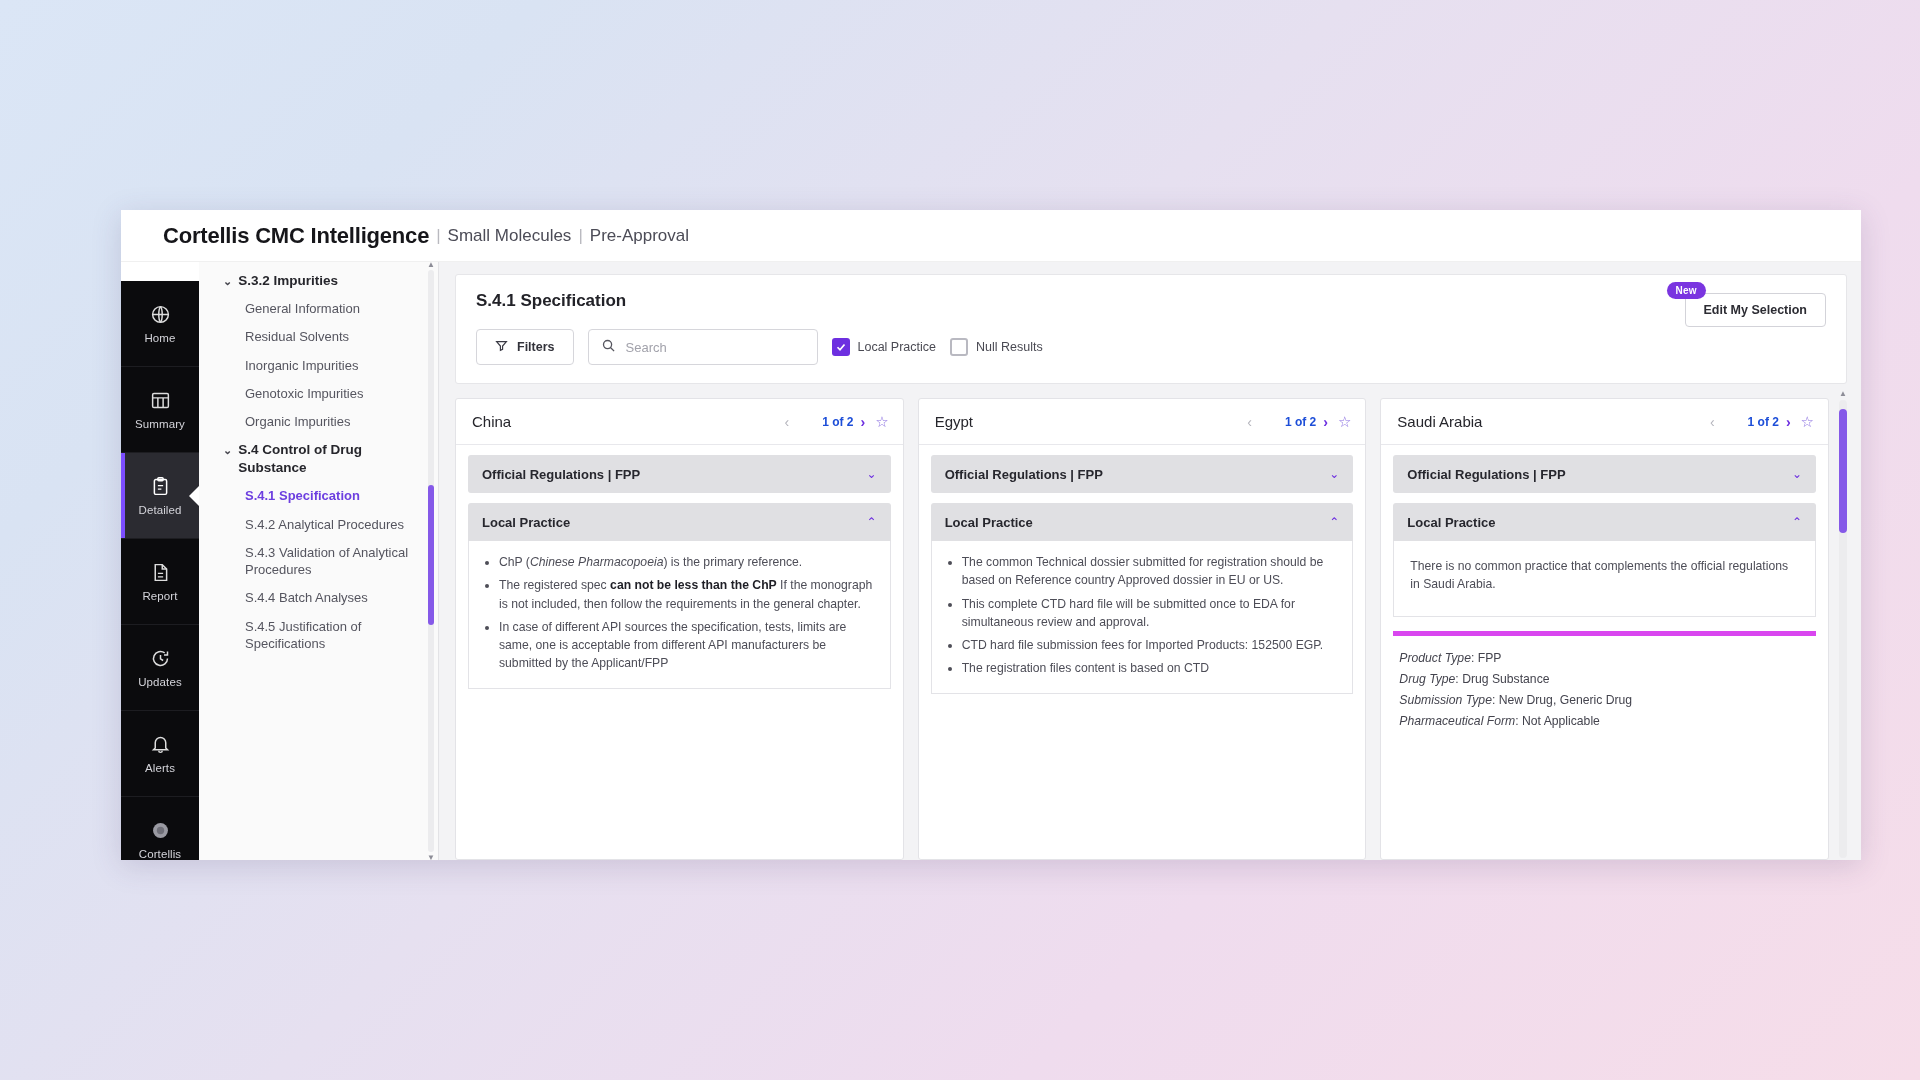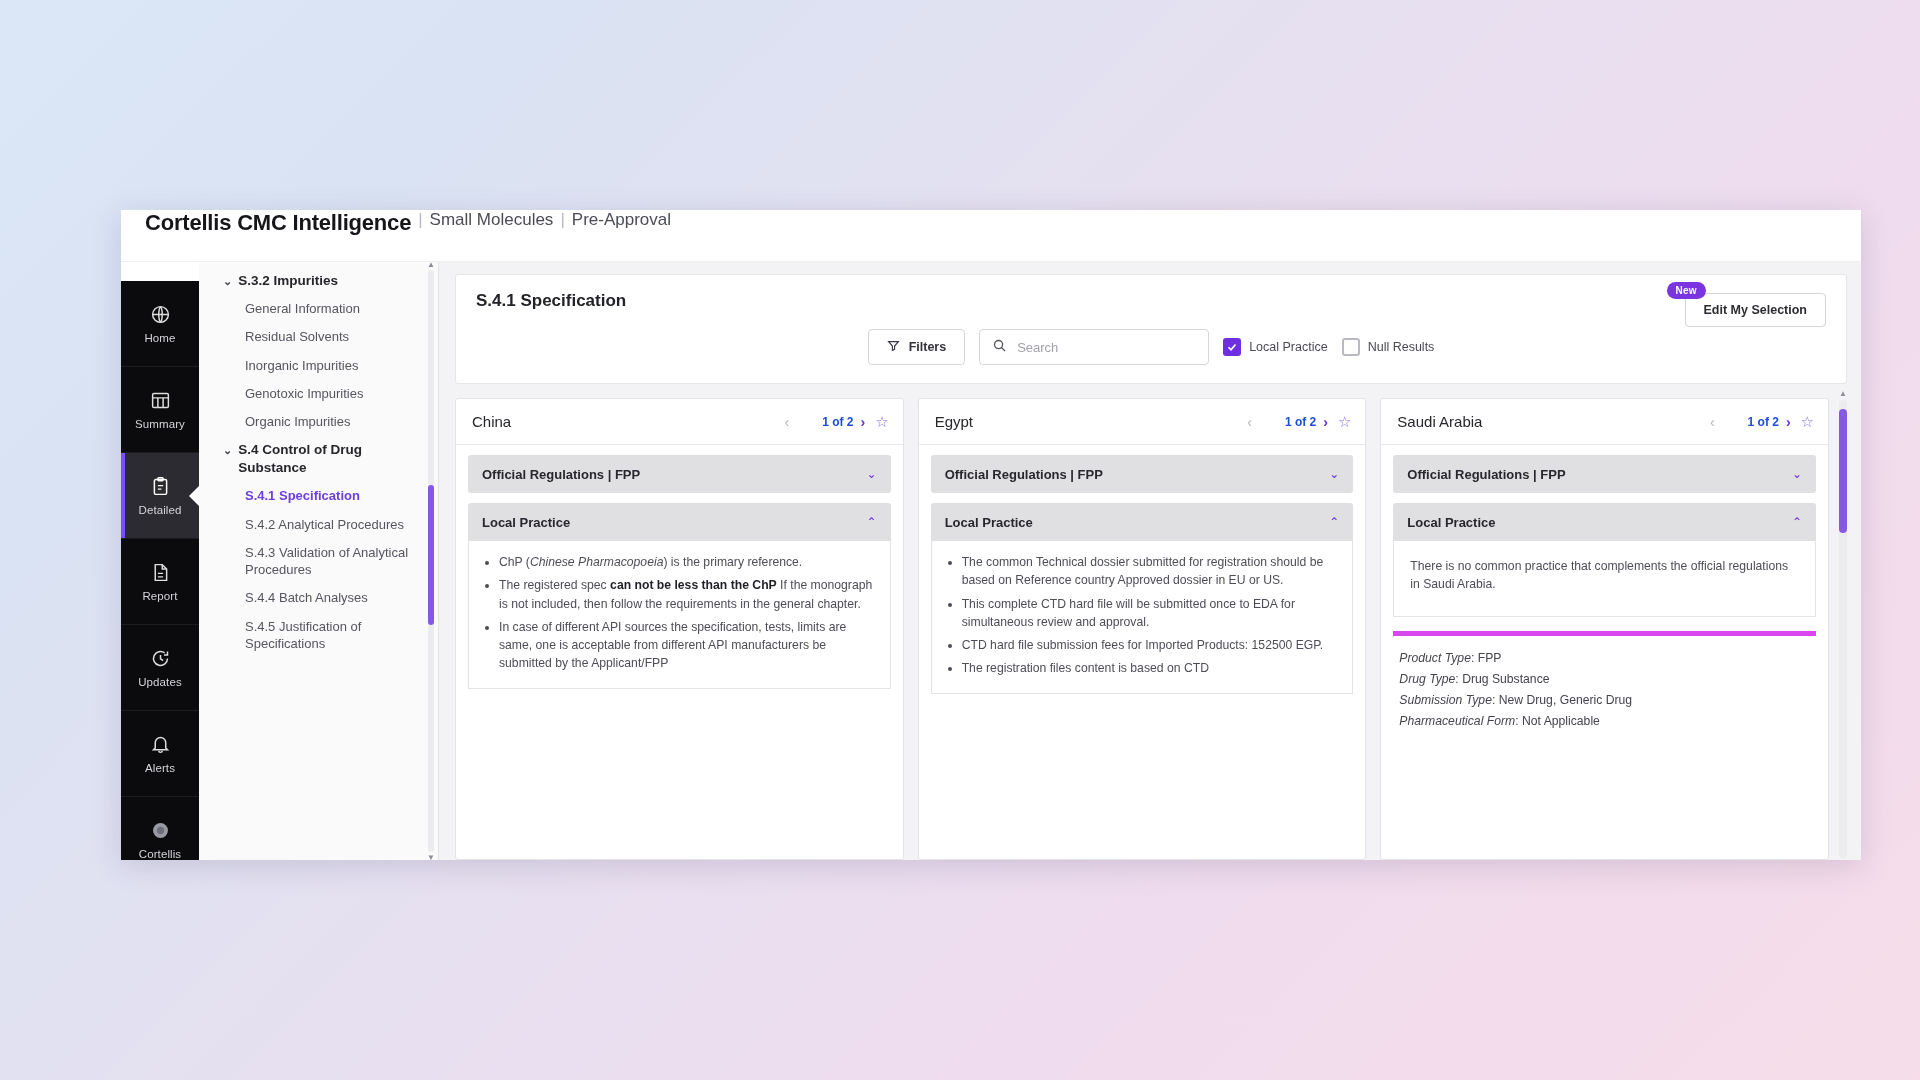--- a/index.html
+++ b/index.html
@@ -22,22 +22,22 @@
     box-shadow: 0 6px 28px rgba(80,60,110,.18);
     overflow: hidden;
     display: flex;
     flex-direction: column;
   }
 
   
   .app-header {
     height: 52px;
     flex: 0 0 52px;
-    display: flex; 
-    padding-left: 24px;
+    display: flex; align-items: center;
+    padding-left: 42px;
     background: #fff;
     border-bottom: 1px solid #f0f0f0;
   }
   .brand-strong {
     font-size: 22px; font-weight: bold; color: #16161a;
     letter-spacing: -.2px;
   }
   .brand-sep { color: #b9b9bf; font-size: 17px; margin: 0 7px; font-weight: 300;}
   .brand-sub { font-size: 17px; color: #4c4c57; }
 
@@ -124,21 +124,21 @@
   
   .toolbar-panel {
     background: #fff;
     border: 1px solid #e6e6e9;
     border-radius: 3px;
     padding: 16px 20px 18px 20px;
     position: relative;
     flex: 0 0 auto;
   }
   .panel-title { font-size: 17px; font-weight: bold; color: #222228; }
-  .toolbar-row { display: flex; align-items: center; gap: 14px; margin-top: 18px; justify-content: center; }
+  .toolbar-row { display: flex; align-items: center; gap: 14px; margin-top: 18px; }
 
   .filters-btn {
     display: flex; align-items: center; gap: 9px;
     height: 36px; padding: 0 18px;
     border: 1px solid #d6d6db; border-radius: 4px;
     background: #fff; font-size: 12.5px; font-weight: bold; color: #32323a;
     cursor: pointer;
   }
   .search-box {
     display: flex; align-items: center; gap: 10px;

